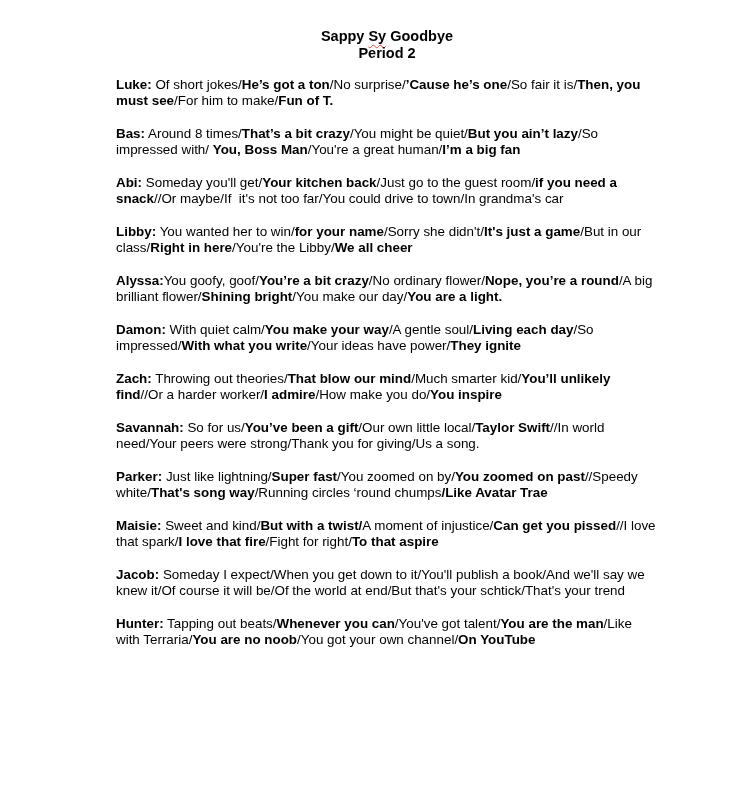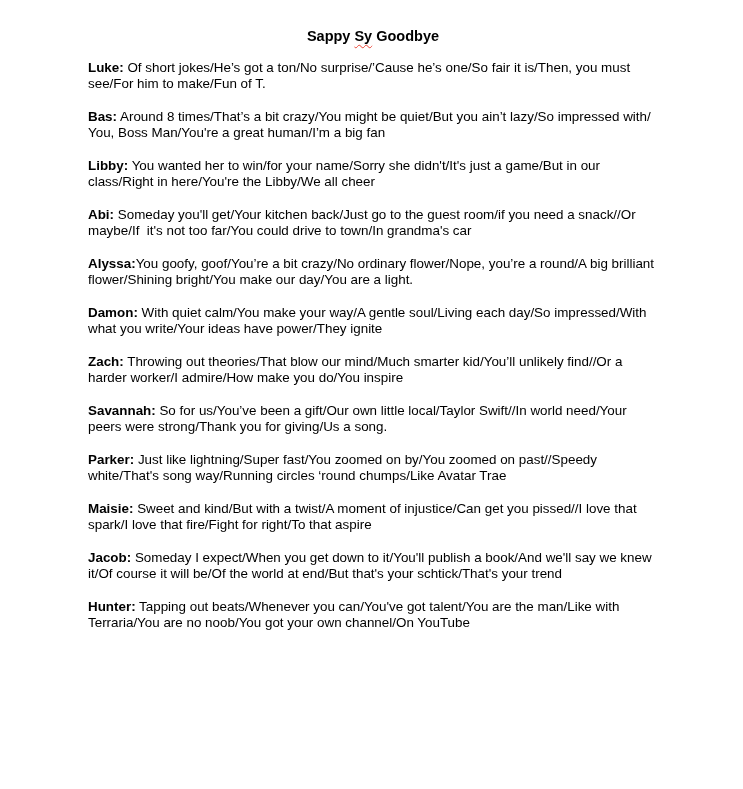--- a/index.html
+++ b/index.html
@@ -7,21 +7,21 @@
     padding: 0;
     background: #ffffff;
     color: #000000;
     font-family: "Liberation Sans", sans-serif;
   }
   .page {
     width: 743px;
     height: 789px;
     background: #ffffff;
     box-sizing: border-box;
-    padding: 28px 85px 0 88px;
+    padding: 28px 85px 0 116px;
     overflow: hidden;
   }
   .title-line {
     text-align: center;
     font-weight: bold;
     font-size: 14.5px;
     line-height: 17px;
     margin: 0;
   }
   .misspelled {
@@ -35,35 +35,36 @@
     line-height: 16px;
   }
   .entry {
     margin: 0 0 17px 0;
     white-space: pre-wrap;
   }
   .entry-name {
     font-weight: bold;
   }
   .b {
-    font-weight: normal;
+    font-weight: bold;
     text-align: center;
   }
 </style>
 </head>
 <body>
 
 <div class="page">
   <p class="title-line"><span>Sappy </span><span class="misspelled">Sy</span><span> Goodbye</span></p>
+  <p class="title-line">Period 2</p>
 
   <div class="entries" id="entries">
       <p class="entry"><span class="entry-name">Luke:</span><span> Of short jokes/</span><span class="b">He’s got a ton</span><span>/No surprise/</span><span class="b">’Cause he’s one</span><span>/So fair it is/</span><span class="b">Then, you must see</span><span>/For him to make/</span><span class="b">Fun of T.</span></p>
       <p class="entry"><span class="entry-name">Bas:</span><span> Around 8 times/</span><span class="b">That’s a bit crazy</span><span>/You might be quiet/</span><span class="b">But you ain’t lazy</span><span>/So impressed with/ </span><span class="b">You, Boss Man</span><span>/You're a great human/</span><span class="b">I’m a big fan</span></p>
+      <p class="entry"><span class="entry-name">Abi:</span><span> Someday you'll get/</span><span class="b">Your kitchen back</span><span>/Just go to the guest room/</span><span class="b">if you need a snack</span><span>//Or maybe/If  it's not too far/You could drive to town/In grandma's car</span></p>
       <p class="entry"><span class="entry-name">Libby:</span><span> You wanted her to win/</span><span class="b">for your name</span><span>/Sorry she didn't/</span><span class="b">It's just a game</span><span>/But in our class/</span><span class="b">Right in here</span><span>/You're the Libby/</span><span class="b">We all cheer</span></p>
-      <p class="entry"><span class="entry-name">Abi:</span><span> Someday you'll get/</span><span class="b">Your kitchen back</span><span>/Just go to the guest room/</span><span class="b">if you need a snack</span><span>//Or maybe/If  it's not too far/You could drive to town/In grandma's car</span></p>
       <p class="entry"><span class="entry-name">Alyssa:</span><span>You goofy, goof/</span><span class="b">You’re a bit crazy</span><span>/No ordinary flower/</span><span class="b">Nope, you’re a round</span><span>/A big brilliant flower/</span><span class="b">Shining bright</span><span>/You make our day/</span><span class="b">You are a light.</span></p>
       <p class="entry"><span class="entry-name">Damon:</span><span> With quiet calm/</span><span class="b">You make your way</span><span>/A gentle soul/</span><span class="b">Living each day</span><span>/So impressed/</span><span class="b">With what you write</span><span>/Your ideas have power/</span><span class="b">They ignite</span></p>
       <p class="entry"><span class="entry-name">Zach:</span><span> Throwing out theories/</span><span class="b">That blow our mind</span><span>/Much smarter kid/</span><span class="b">You’ll unlikely find</span><span>//Or a harder worker/</span><span class="b">I admire</span><span>/How make you do/</span><span class="b">You inspire</span></p>
       <p class="entry"><span class="entry-name">Savannah:</span><span> So for us/</span><span class="b">You’ve been a gift</span><span>/Our own little local/</span><span class="b">Taylor Swift</span><span>//In world need/Your peers were strong/Thank you for giving/Us a song.</span></p>
       <p class="entry"><span class="entry-name">Parker:</span><span> Just like lightning/</span><span class="b">Super fast</span><span>/You zoomed on by/</span><span class="b">You zoomed on past</span><span>//Speedy white/</span><span class="b">That's song way</span><span>/Running circles ‘round chumps</span><span class="b">/Like Avatar Trae</span></p>
       <p class="entry"><span class="entry-name">Maisie:</span><span> Sweet and kind/</span><span class="b">But with a twist/</span><span>A moment of injustice/</span><span class="b">Can get you pissed</span><span>//I love that spark/</span><span class="b">I love that fire</span><span>/Fight for right/</span><span class="b">To that aspire</span></p>
       <p class="entry"><span class="entry-name">Jacob:</span><span> Someday I expect/When you get down to it/You'll publish a book/And we'll say we knew it/Of course it will be/Of the world at end/But that's your schtick/That's your trend</span></p>
       <p class="entry"><span class="entry-name">Hunter:</span><span> Tapping out beats/</span><span class="b">Whenever you can</span><span>/You've got talent/</span><span class="b">You are the man</span><span>/Like with Terraria/</span><span class="b">You are no noob</span><span>/You got your own channel/</span><span class="b">On YouTube</span></p>
     </div>
 </div>

